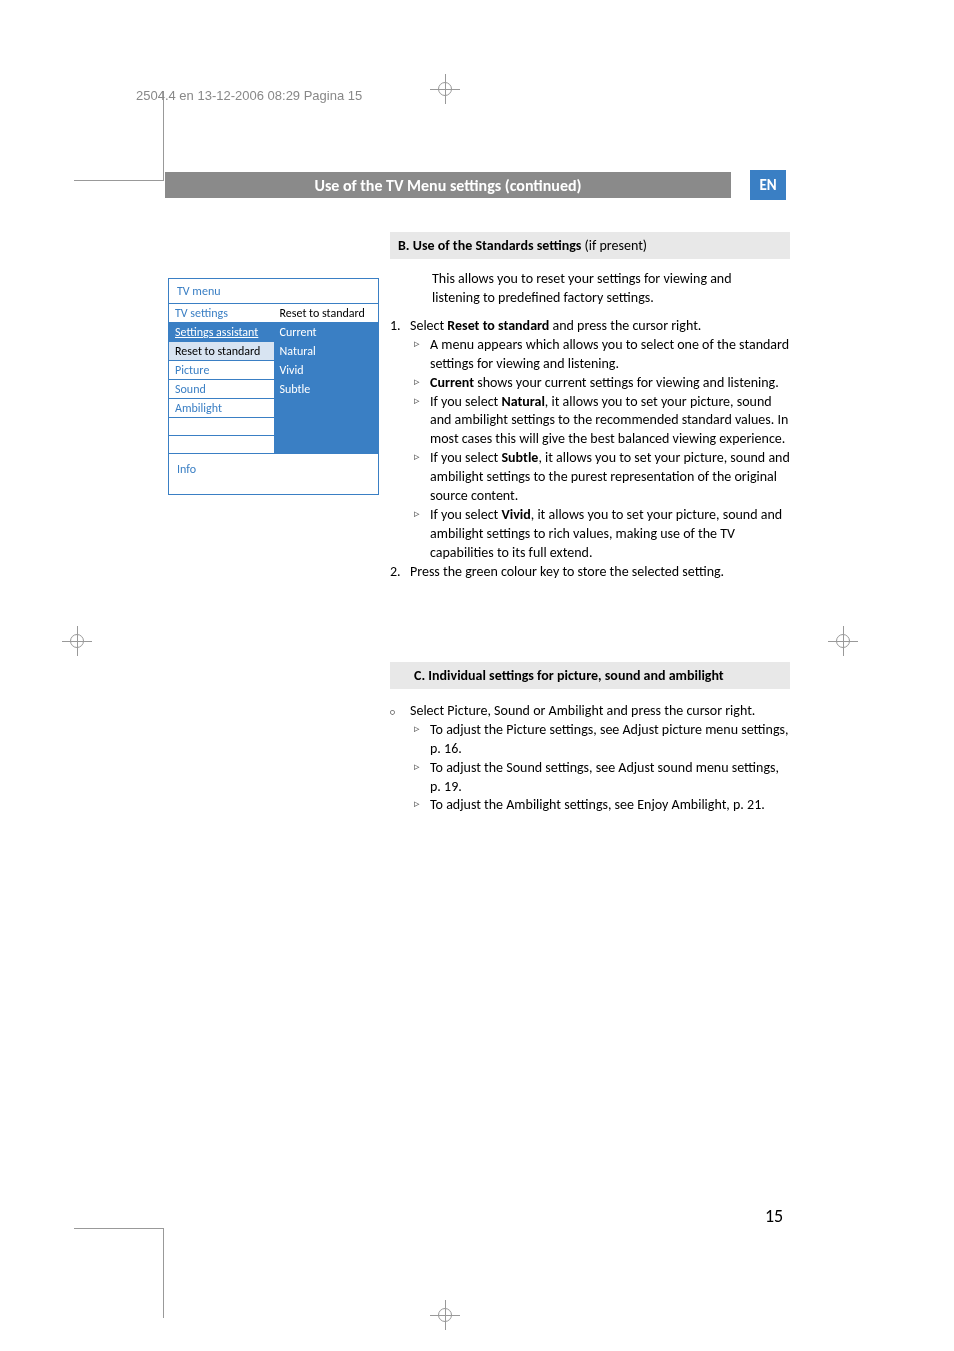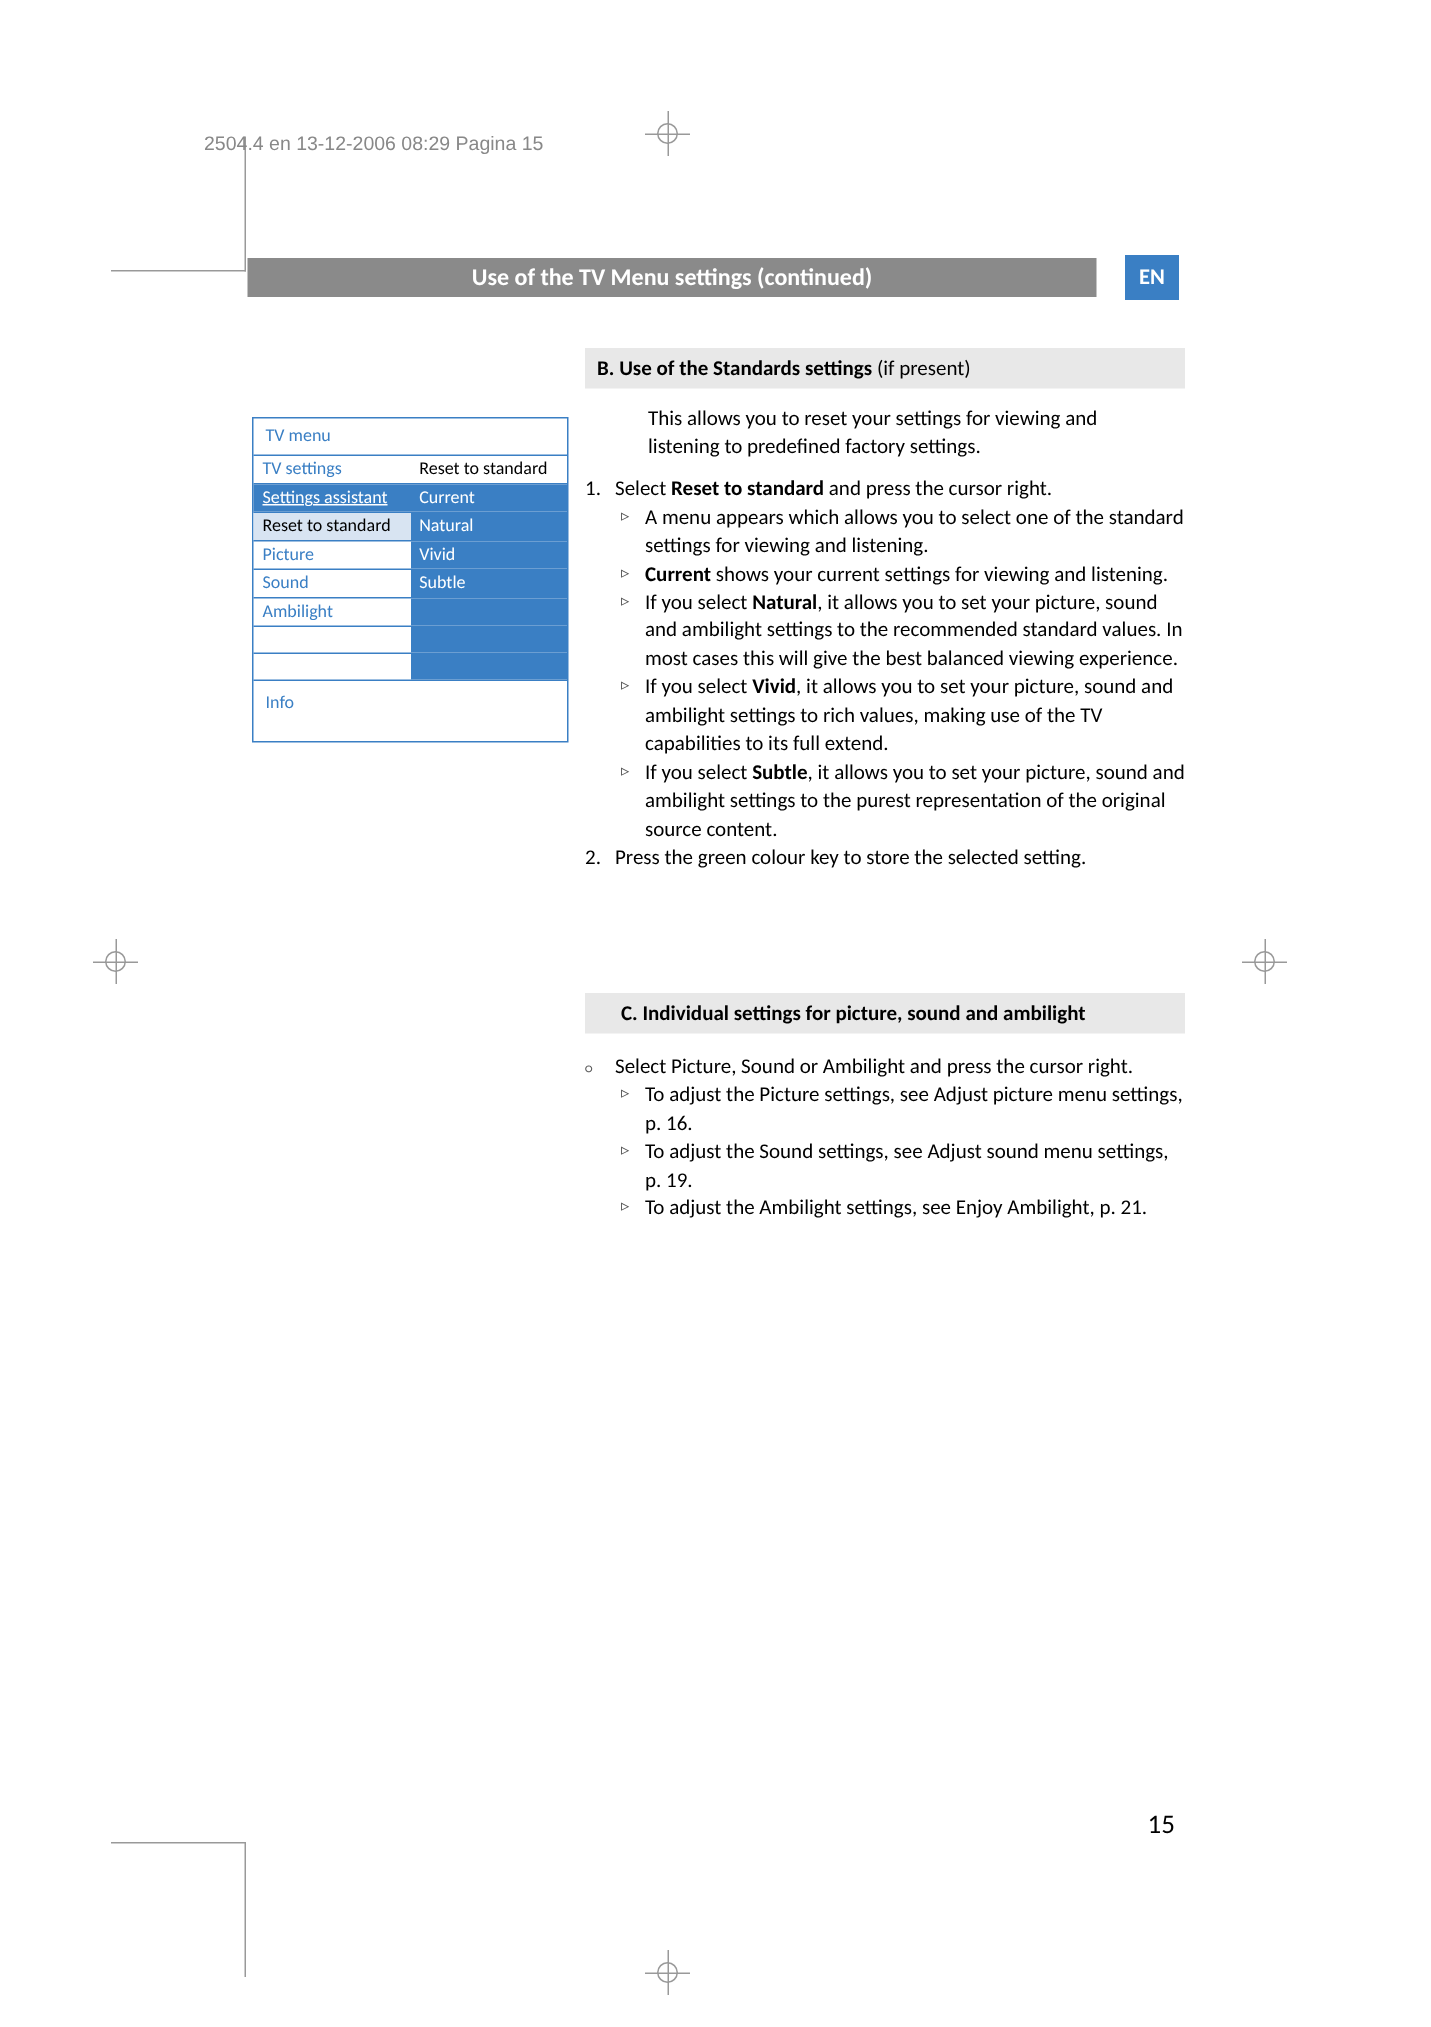--- a/index.html
+++ b/index.html
@@ -132,22 +132,22 @@
 <div class="section-b">
   <b>B. Use of the Standards settings</b><span> (if present)</span>
 </div>
 <div class="intro-b">This allows you to reset your settings for viewing and listening to predefined factory settings.</div>
 <div class="list-b">
   <ol>
     <li><span class="num">1.</span><span>Select </span><b>Reset to standard</b><span> and press the cursor right.</span></li>
     <li class="sub">A menu appears which allows you to select one of the standard settings for viewing and listening.</li>
     <li class="sub"><b>Current</b><span> shows your current settings for viewing and listening.</span></li>
     <li class="sub"><span>If you select </span><b>Natural</b><span>, it allows you to set your picture, sound and ambilight settings to the recommended standard values. In most cases this will give the best balanced viewing experience.</span></li>
+    <li class="sub"><span>If you select </span><b>Subtle</b><span>, it allows you to set your picture, sound and ambilight settings to the purest representation of the original source content.</span></li>
     <li class="sub"><span>If you select </span><b>Vivid</b><span>, it allows you to set your picture, sound and ambilight settings to rich values, making use of the TV capabilities to its full extend.</span></li>
-    <li class="sub"><span>If you select </span><b>Subtle</b><span>, it allows you to set your picture, sound and ambilight settings to the purest representation of the original source content.</span></li>
     <li><span class="num">2.</span><span>Press the green colour key to store the selected setting.</span></li>
   </ol>
 </div>
 
 <div class="section-c">C. Individual settings for picture, sound and ambilight</div>
 <div class="list-c">
   <div class="main">Select Picture, Sound or Ambilight and press the cursor right.</div>
   <div class="sub">To adjust the Picture settings, see Adjust picture menu settings, p. 16.</div>
   <div class="sub">To adjust the Sound settings, see Adjust sound menu settings, p. 19.</div>
   <div class="sub">To adjust the Ambilight settings, see Enjoy Ambilight, p. 21.</div>

